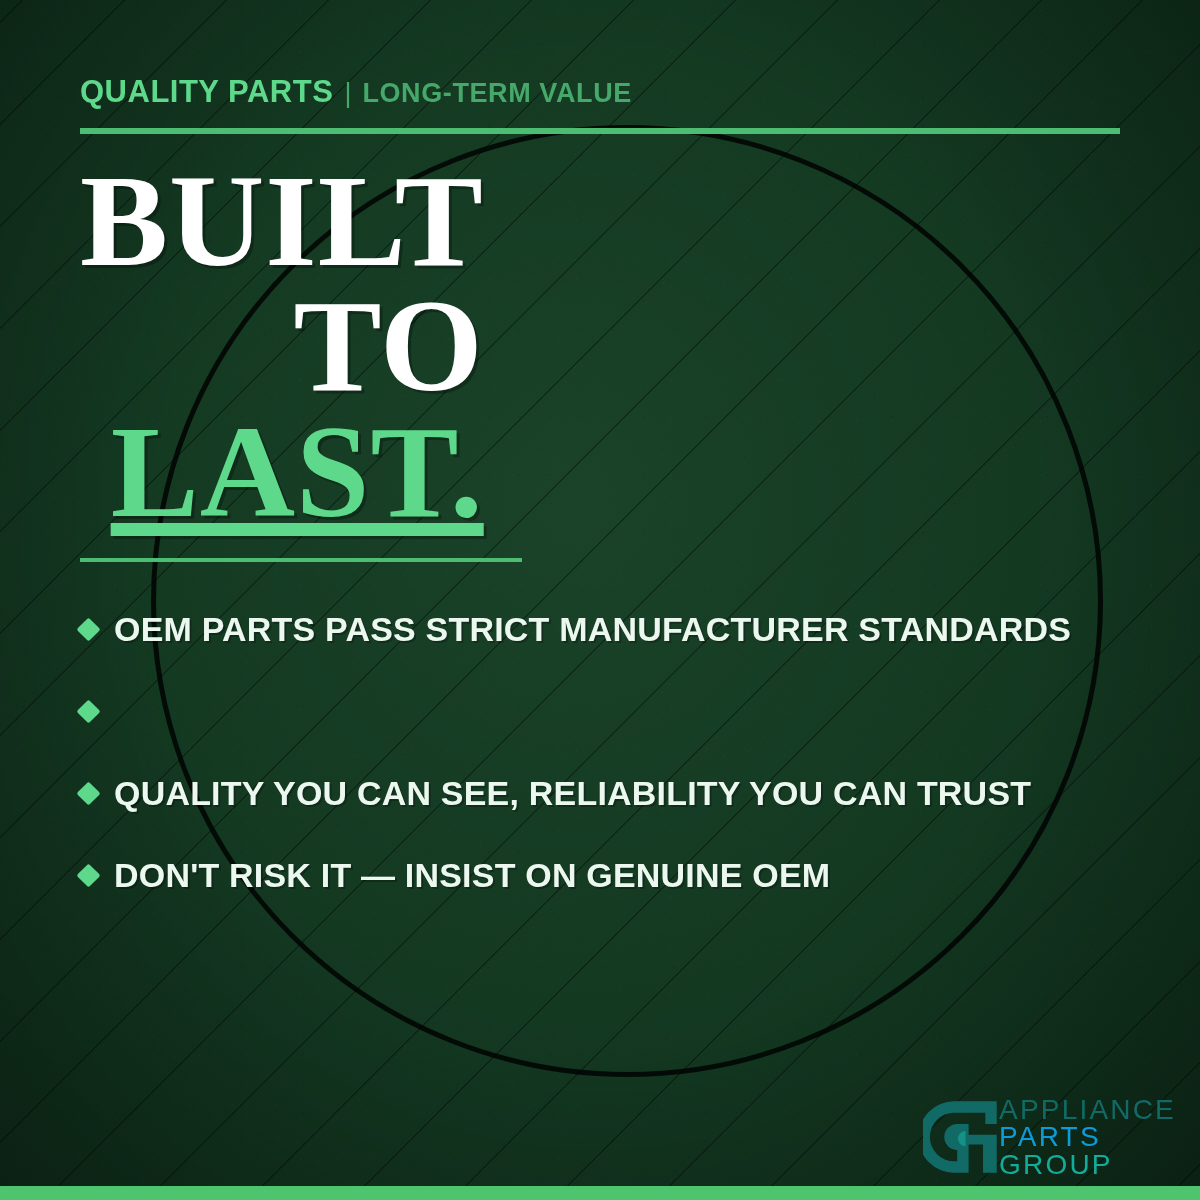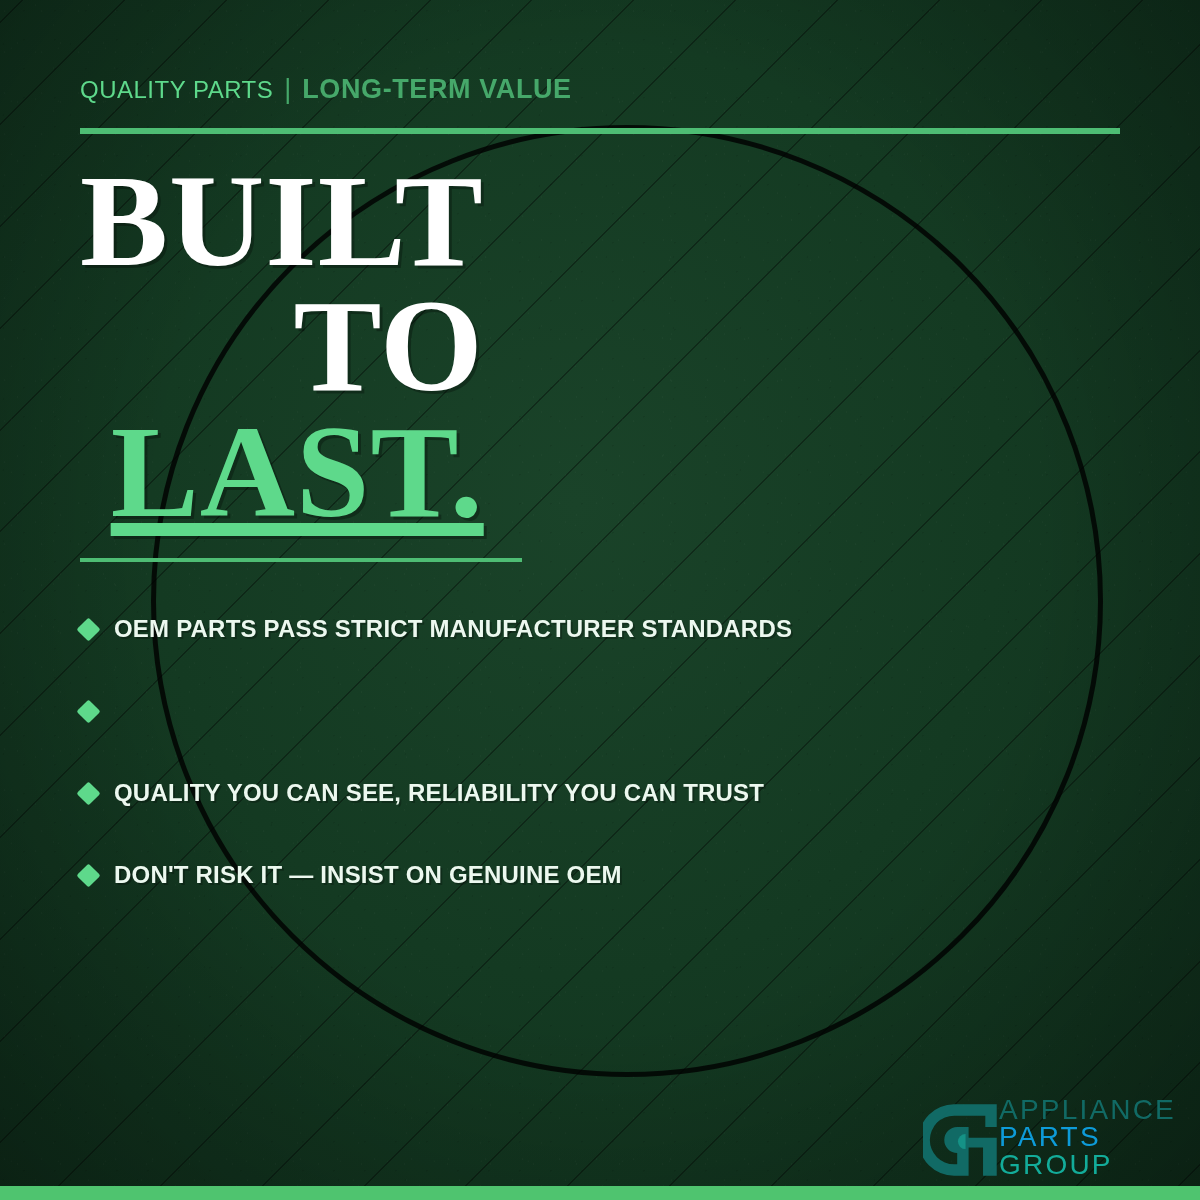--- a/index.html
+++ b/index.html
@@ -74,22 +74,22 @@
   .eyebrow {
     position: absolute;
     left: 80px;
     top: 74px;
     display: flex;
     align-items: baseline;
     gap: 11px;
     white-space: nowrap;
   }
   .eyebrow-strong {
-    font-size: 24px;
-    font-weight: normal;
+    font-size: 31px;
+    font-weight: bold;
     letter-spacing: 0.5px;
     color: #5ED98B;
   }
   .eyebrow-sep {
     font-size: 27px;
     font-weight: normal;
     color: #46a86a;
   }
   .eyebrow-light {
     font-size: 27px;
@@ -147,35 +147,35 @@
   }
   .bullet-mark {
     flex: 0 0 auto;
     width: 17px;
     height: 17px;
     background: #5ED98B;
     transform: rotate(45deg);
     border-radius: 2px;
   }
   .bullet-text {
-    font-size: 24px;
+    font-size: 34px;
     font-weight: bold;
     letter-spacing: 0.2px;
     color: #ecf8ef;
     white-space: nowrap;
     text-shadow: 2px 2px 0 rgba(0,0,0,0.25);
   }
 
   
   .logo {
     position: absolute;
     right: 24px;
     bottom: 22px;
     display: flex;
-    align-items: flex-end;
+    align-items: center;
     opacity: 0.92;
   }
   .logo-mark {
     width: 76px;
     height: 76px;
     flex: 0 0 auto;
   }
   .logo-words {
     display: flex;
     flex-direction: column;

